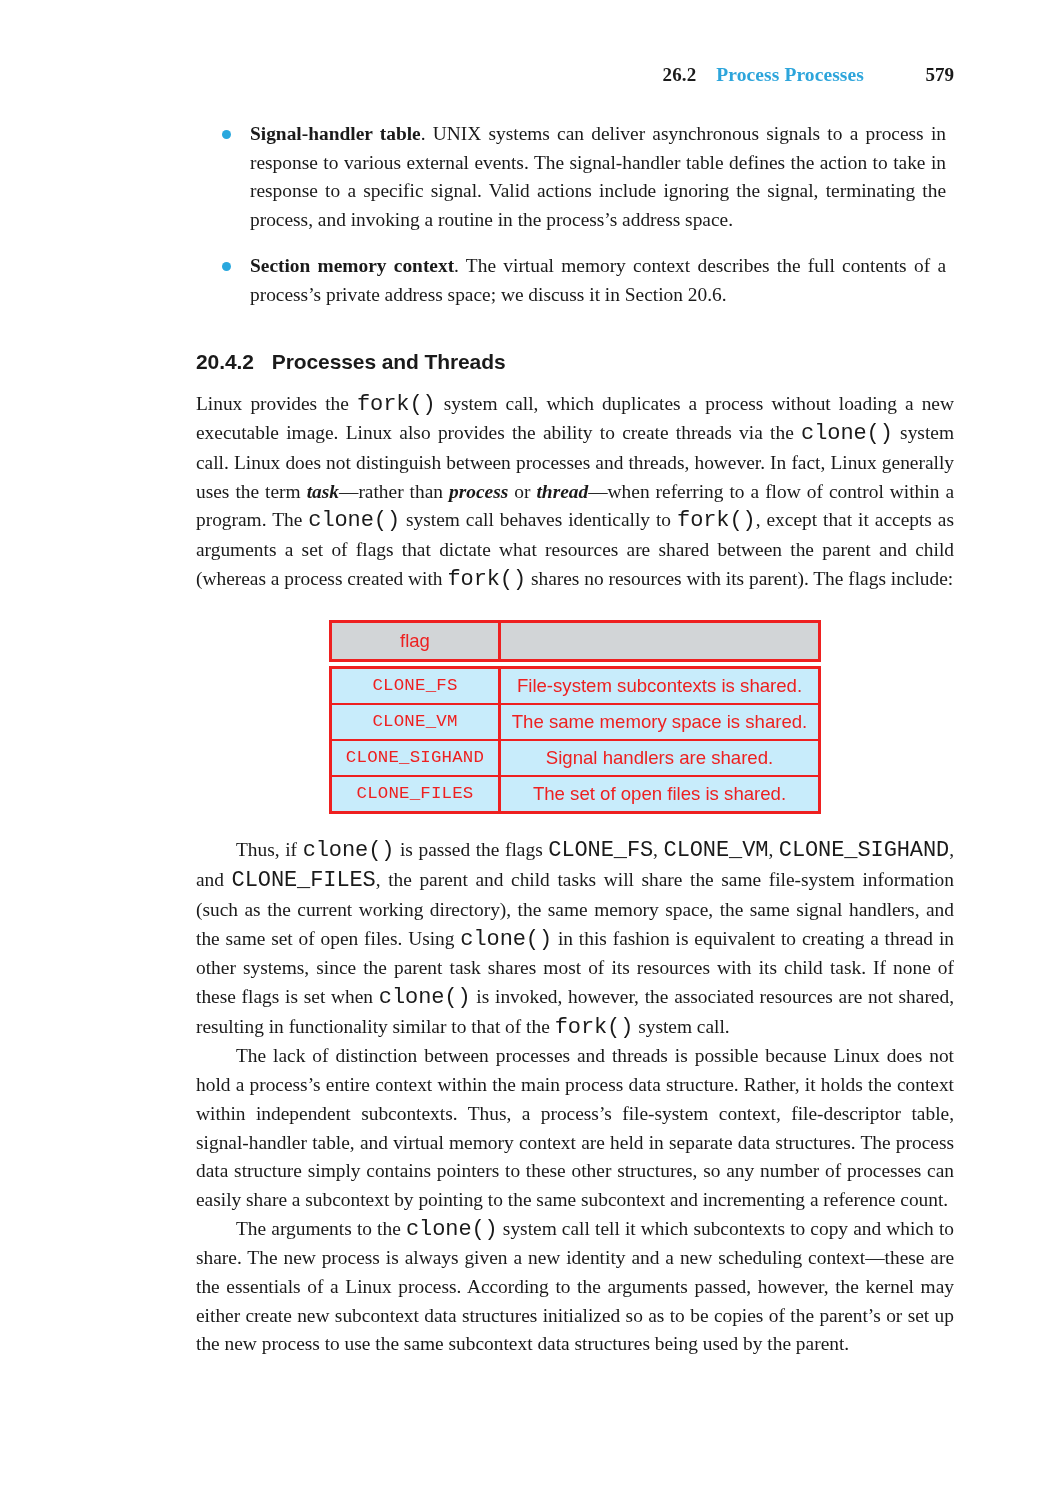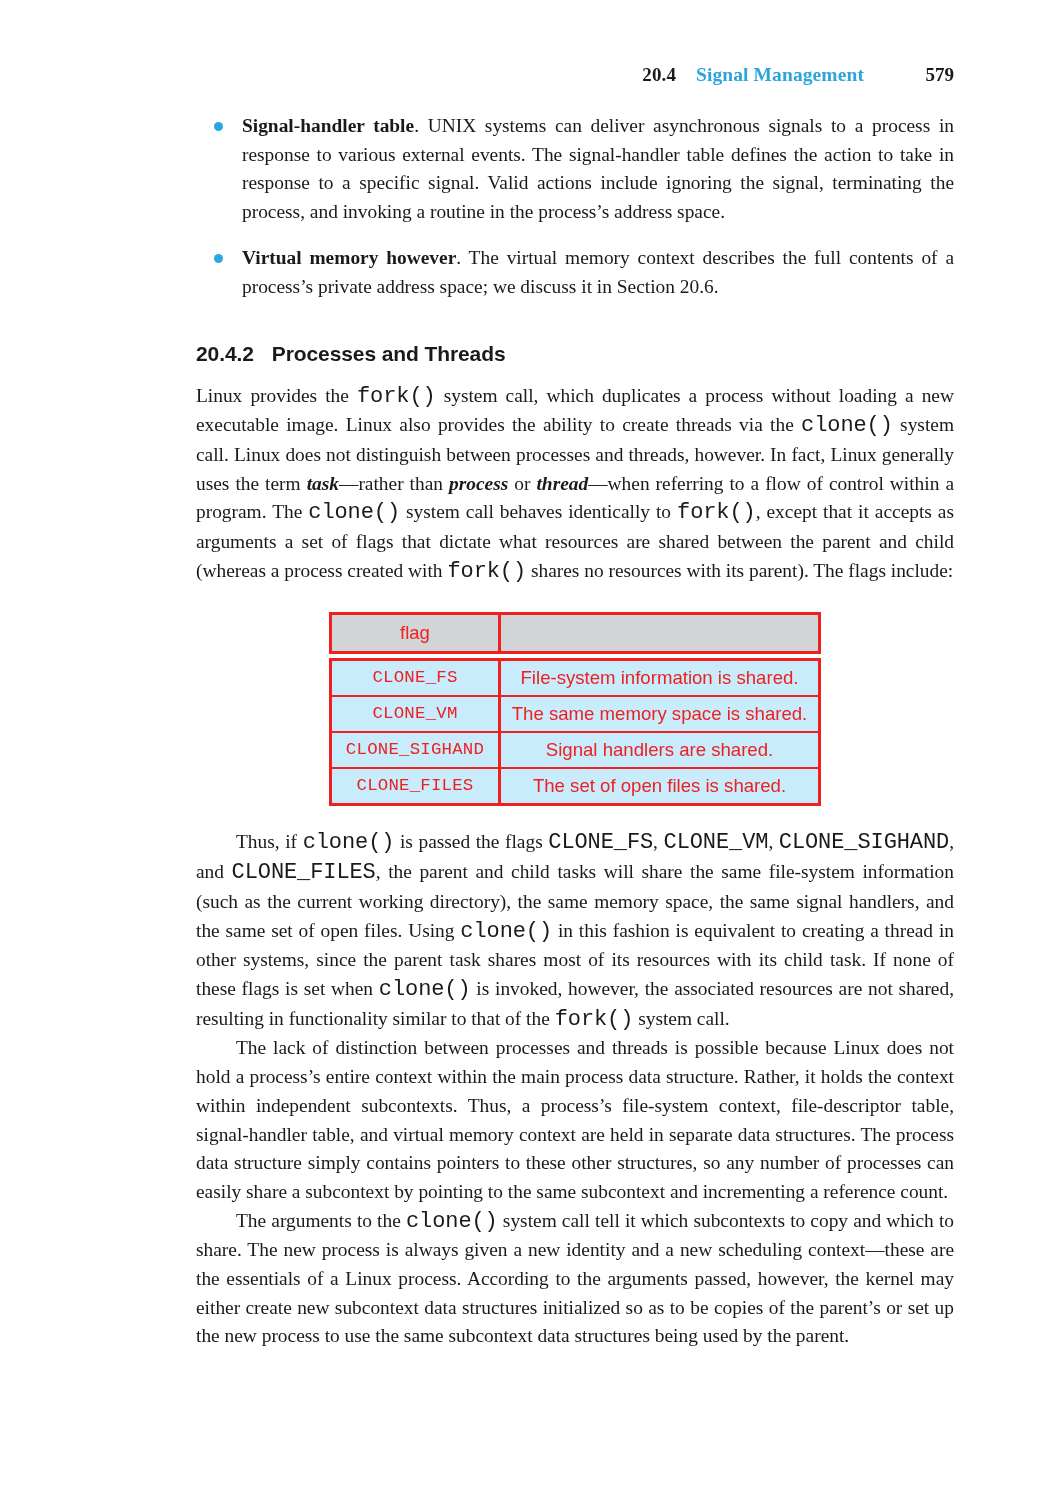--- a/index.html
+++ b/index.html
@@ -61,21 +61,21 @@
   
   .col {
     position: absolute;
     left: 196px;
     top: 112px;
     width: 758px;
   }
 
   
   .bullets {
-    margin: 0;
+    margin: 8px;
     padding: 0;
     list-style: none;
   }
   .bullets li {
     position: relative;
     padding-left: 46px;
     font-size: 19.4px;
     line-height: 28.6px;
     text-align: justify;
     text-justify: inter-word;
@@ -180,55 +180,55 @@
     font-size: 18.6px;
     height: 34px;
   }
 </style>
 </head>
 <body>
 
 <div class="page">
 
   <div class="runhead">
-    <span class="sec-num">20.4</span>
-    <span class="sec-title">Signal Management</span>
+    <span class="sec-num">26.2</span>
+    <span class="sec-title">Process Processes</span>
     <span class="folio">579</span>
   </div>
 
   <div class="col">
 
     <ul class="bullets">
       <li>
         <span class="bdot"></span>
         <span class="lead">Signal-handler table</span><span>. UNIX systems can deliver asynchronous signals to a process in response to various external events. The signal-handler table defines the action to take in response to a specific signal. Valid actions include ignoring the signal, terminating the process, and invoking a routine in the process’s address space.</span>
       </li>
       <li>
         <span class="bdot"></span>
-        <span class="lead">Virtual memory however</span><span>. The virtual memory context describes the full contents of a process’s private address space; we discuss it in Section 20.6.</span>
+        <span class="lead">Section memory context</span><span>. The virtual memory context describes the full contents of a process’s private address space; we discuss it in Section 20.6.</span>
       </li>
     </ul>
 
     <div class="sec-head">
       <span class="num">20.4.2</span><span>Processes and Threads</span>
     </div>
 
     <p class="body"><span>Linux provides the </span><code>fork()</code><span> system call, which duplicates a process without loading a new executable image. Linux also provides the ability to create threads via the </span><code>clone()</code><span> system call. Linux does not distinguish between processes and threads, however. In fact, Linux generally uses the term </span><span class="bi">task</span><span>—rather than </span><span class="bi">process</span><span> or </span><span class="bi">thread</span><span>—when referring to a flow of control within a program. The </span><code>clone()</code><span> system call behaves identically to </span><code>fork()</code><span>, except that it accepts as arguments a set of flags that dictate what resources are shared between the parent and child (whereas a process created with </span><code>fork()</code><span> shares no resources with its parent). The flags include:</span></p>
 
     <div class="tbl-wrap">
       <div class="tbl">
         <div class="tbl-head">
           <div class="trow">
             <div class="tcell c-flag">flag</div>
           </div>
         </div>
         <div class="tbl-body">
           <div class="trow">
             <div class="tcell c-flag">CLONE_FS</div>
-            <div class="tcell c-mean">File-system information is shared.</div>
+            <div class="tcell c-mean">File-system subcontexts is shared.</div>
           </div>
           <div class="trow">
             <div class="tcell c-flag">CLONE_VM</div>
             <div class="tcell c-mean">The same memory space is shared.</div>
           </div>
           <div class="trow">
             <div class="tcell c-flag">CLONE_SIGHAND</div>
             <div class="tcell c-mean">Signal handlers are shared.</div>
           </div>
           <div class="trow">

